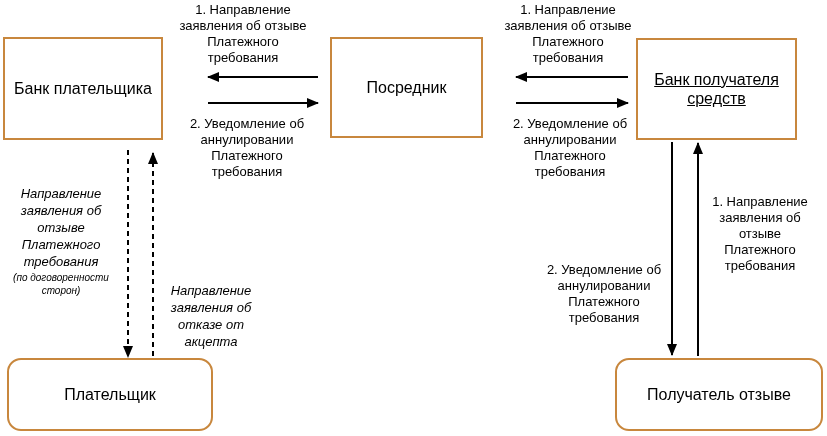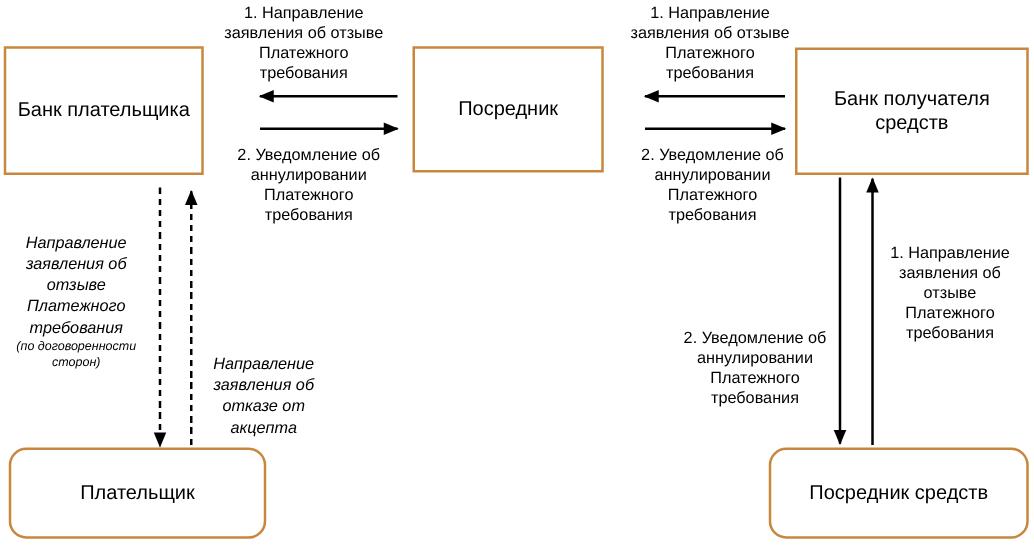--- a/index.html
+++ b/index.html
@@ -96,31 +96,31 @@
 <div class="diagram">
 
   <div class="box" style="left:3px; top:37px; width:160px; height:103px;">
     <span class="box-label">Банк плательщика</span>
   </div>
 
   <div class="box" style="left:330px; top:37px; width:153px; height:101px;">
     <span class="box-label">Посредник</span>
   </div>
 
-  <div class="box" style="left:636px; top:38px; width:187px; height:102px;">
+  <div class="box" style="left:636px; top:38px; width:161px; height:102px;text-decoration:underline;">
     <span class="box-label">Банк получателя
 средств</span>
   </div>
 
   <div class="box rounded" style="left:7px; top:358px; width:206px; height:73px;">
     <span class="box-label">Плательщик</span>
   </div>
 
   <div class="box rounded" style="left:615px; top:358px; width:208px; height:73px;">
-    <span class="box-label">Посредник средств</span>
+    <span class="box-label">Получатель отзыве</span>
   </div>
 
   <div class="flow-label" style="left:168px; top:2px; width:150px;">1. Направление
 заявления об отзыве
 Платежного
 требования</div>
 
   <div class="h-arrow head-left" style="left:208px; top:76px; width:110px;"></div>
 
   <div class="h-arrow head-right" style="left:208px; top:102px; width:110px;"></div>

